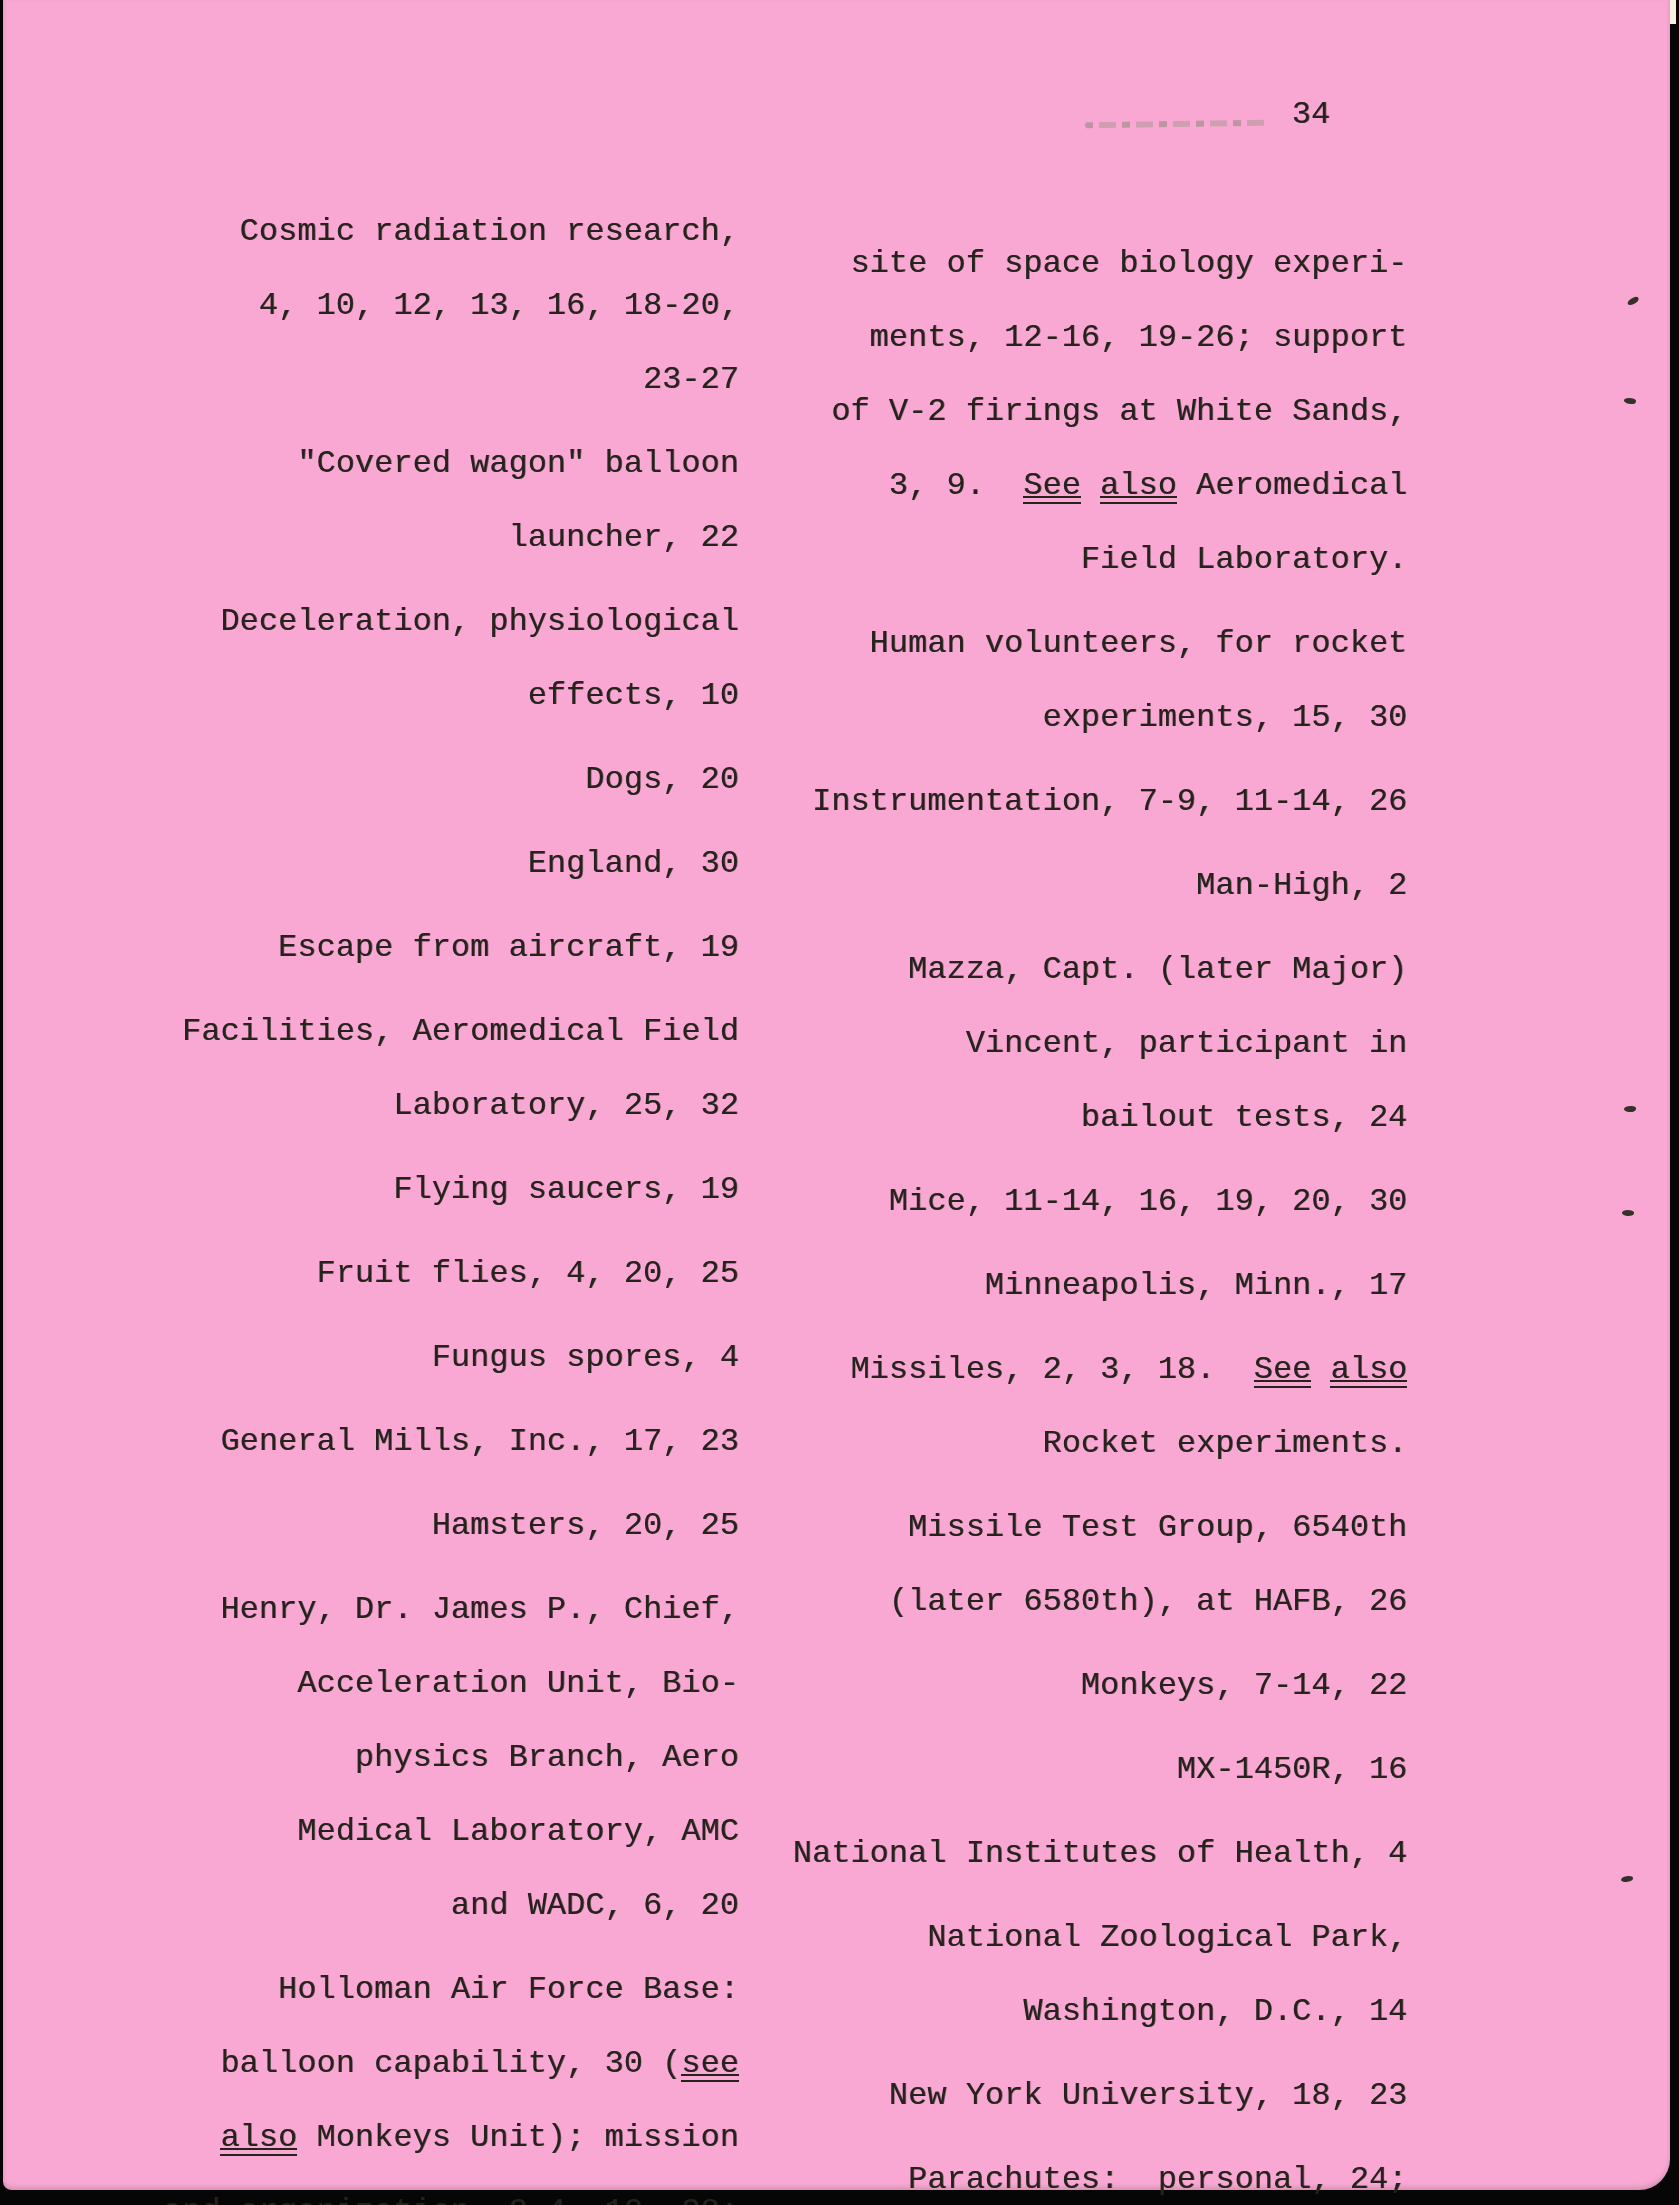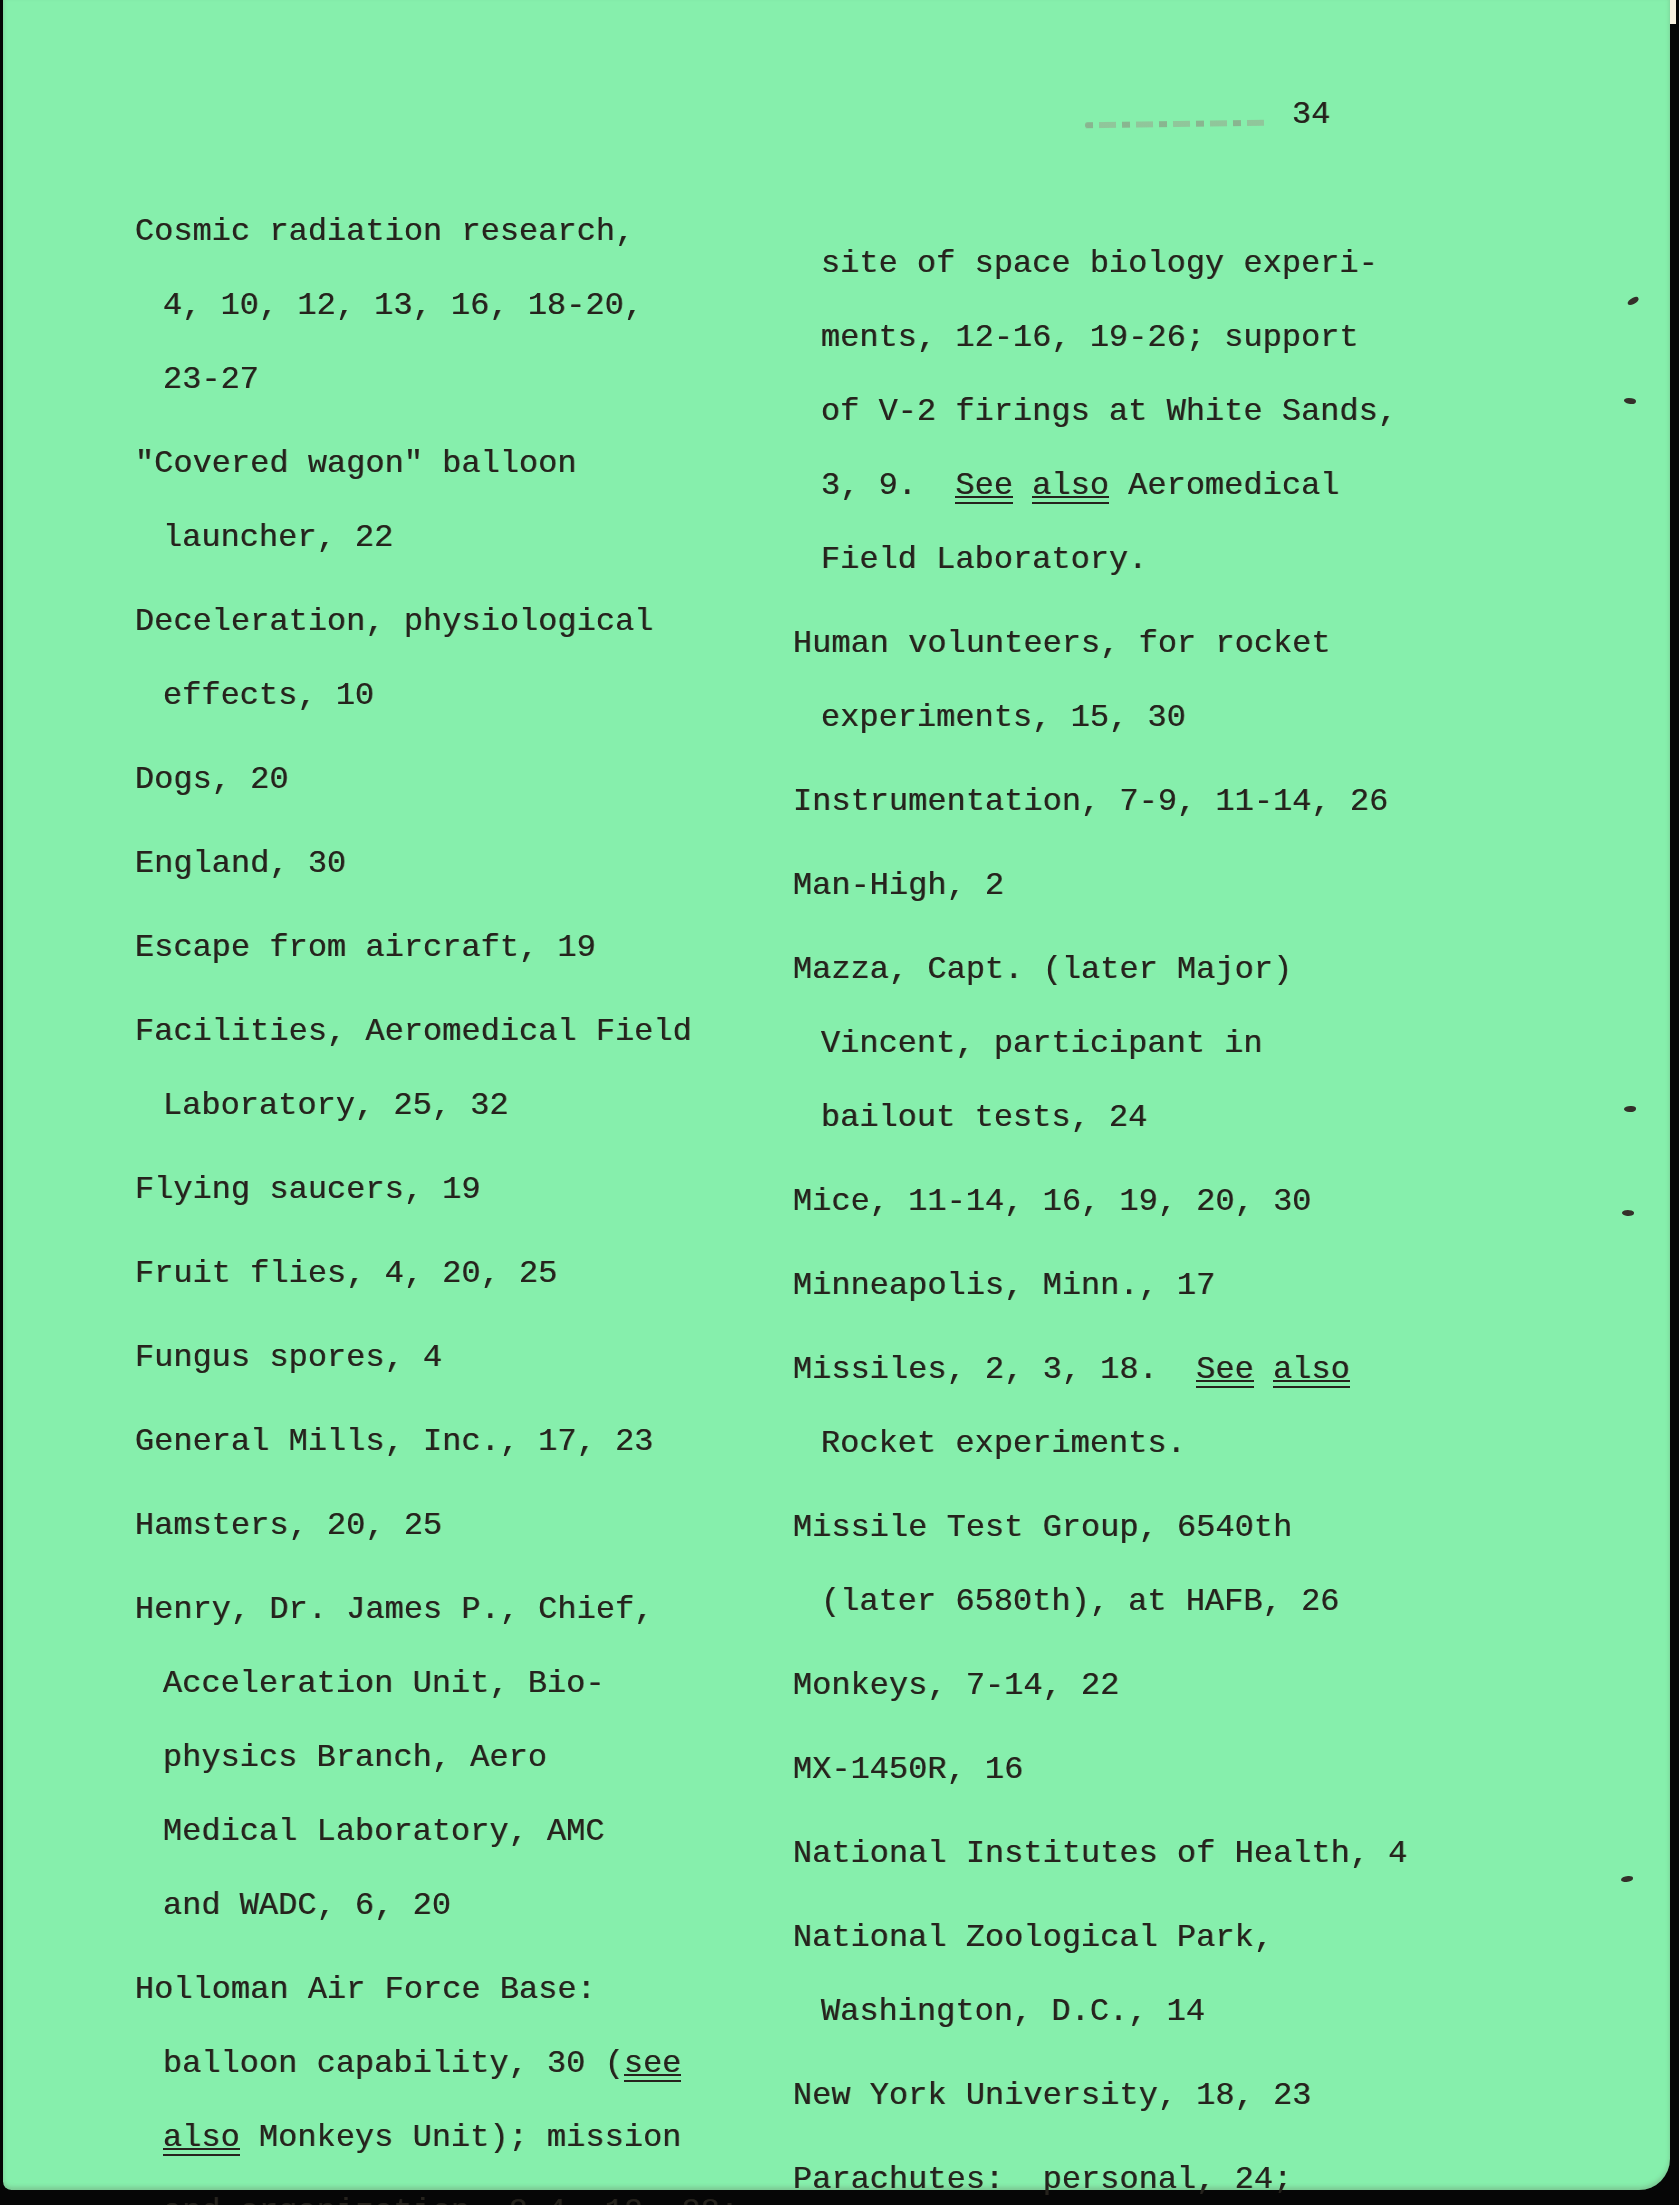--- a/index.html
+++ b/index.html
@@ -3,23 +3,24 @@
 <meta charset="utf-8">
 <style>
   html,body{margin:0;padding:0;}
   body{
     width:1679px;height:2205px;position:relative;overflow:hidden;
     background:#060606;
     font-family:"Liberation Mono","DejaVu Sans Mono",monospace;
   }
   .paper{
     position:absolute;left:2.8px;top:0;right:9.1px;bottom:14.8px;
-    background:#86efac;
+    background:#f9a8d4;
     border-radius:0 0 31px 8.4px;
     box-shadow:inset 0 -2.8px 4.2px rgba(90,85,70,.25);
+    text-align:right;
   }
   .page-number{
     position:absolute;left:1289px;top:97px;
     font-size:32px;line-height:35px;color:#26231d;
     text-shadow:0.7px 0 0 rgba(38,35,29,.55);
     white-space:pre;
   }
   .smudge{
     position:absolute;left:1082px;top:121px;width:181px;height:6.3px;
     background:repeating-linear-gradient(90deg,

